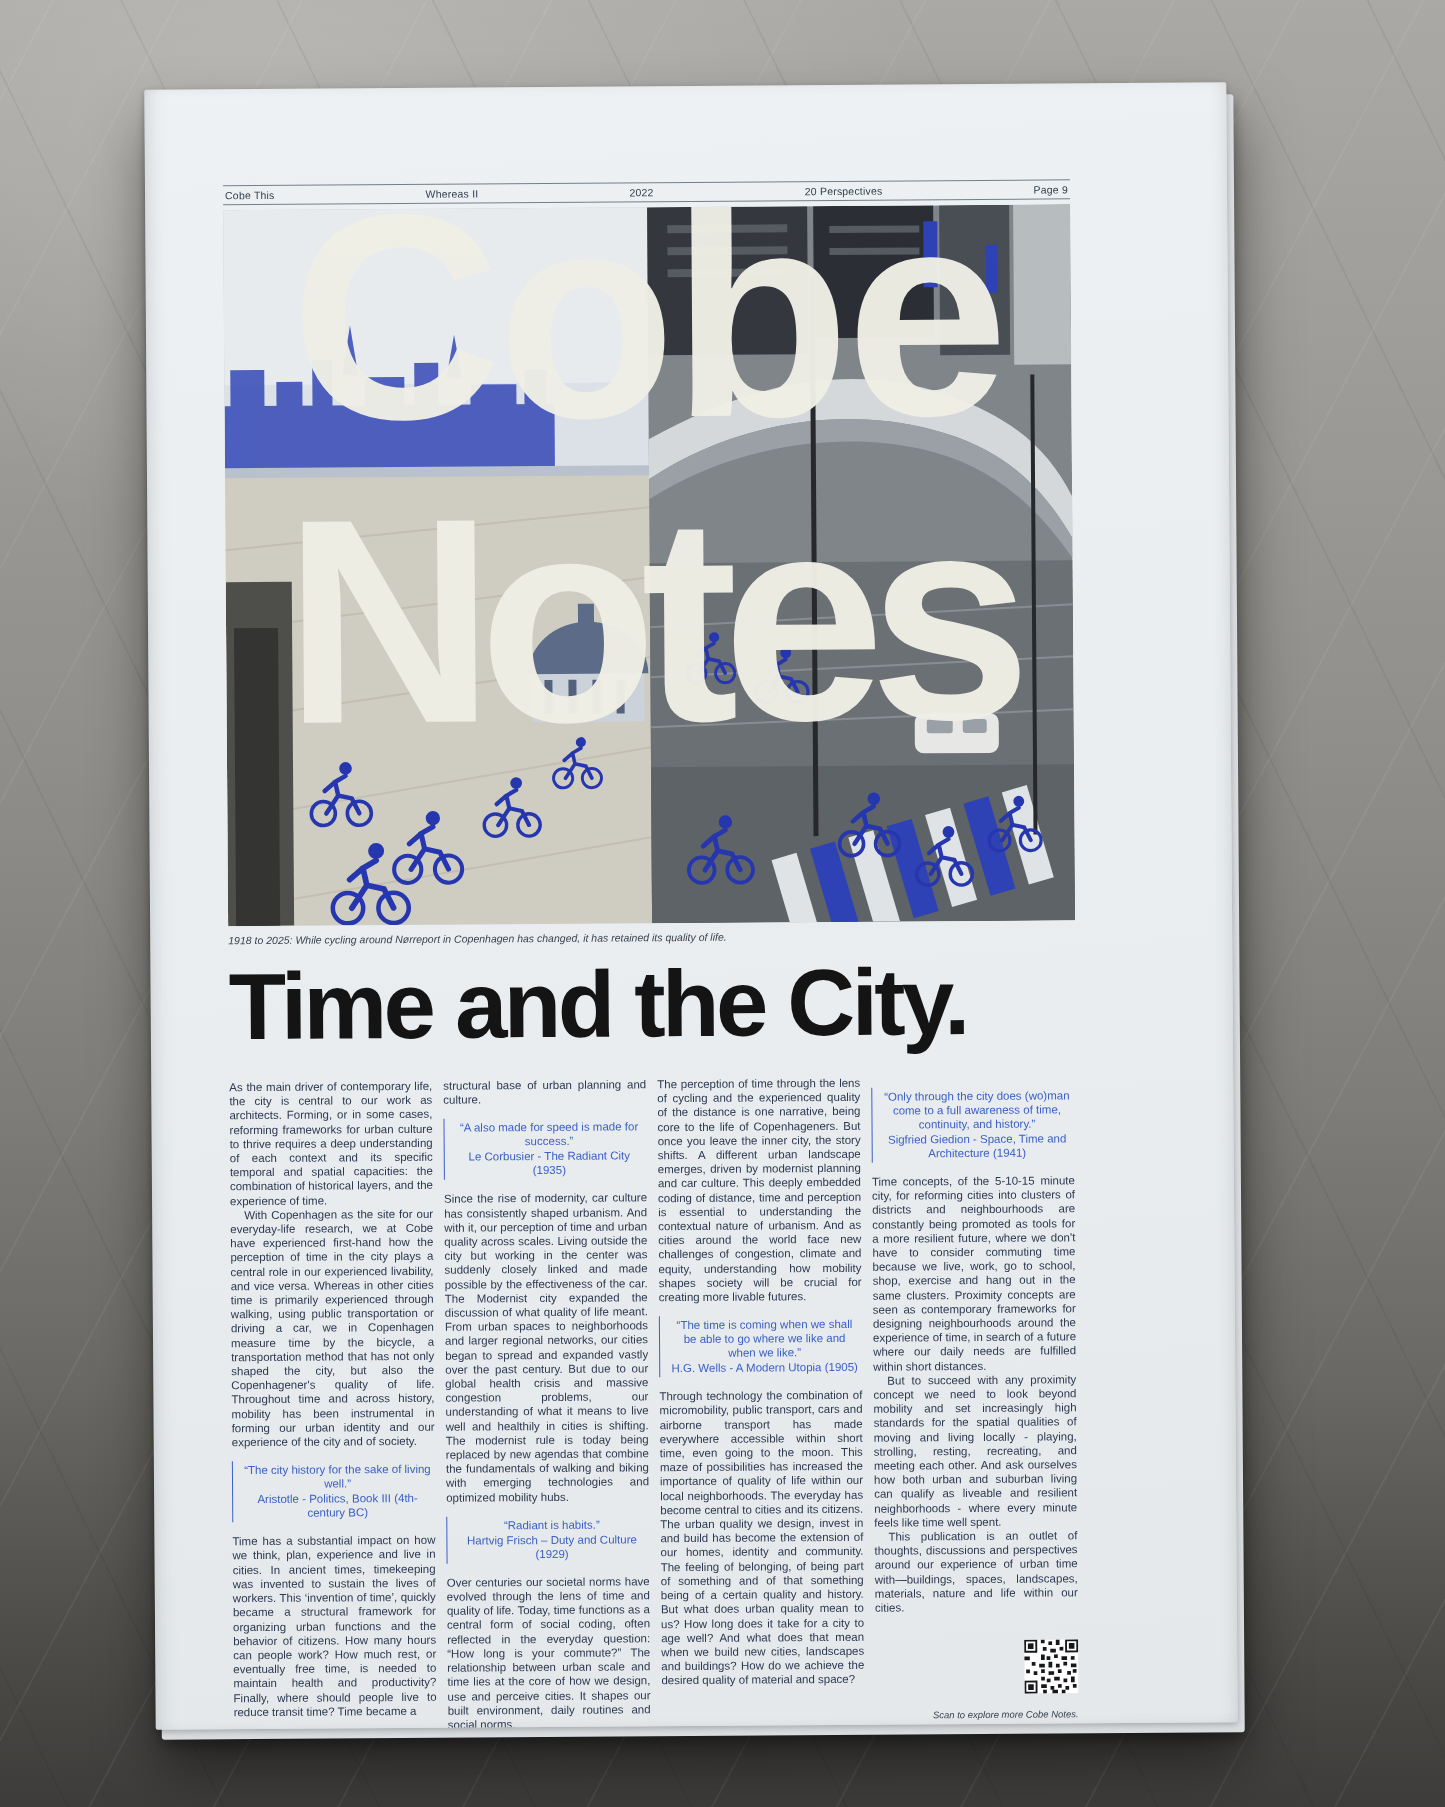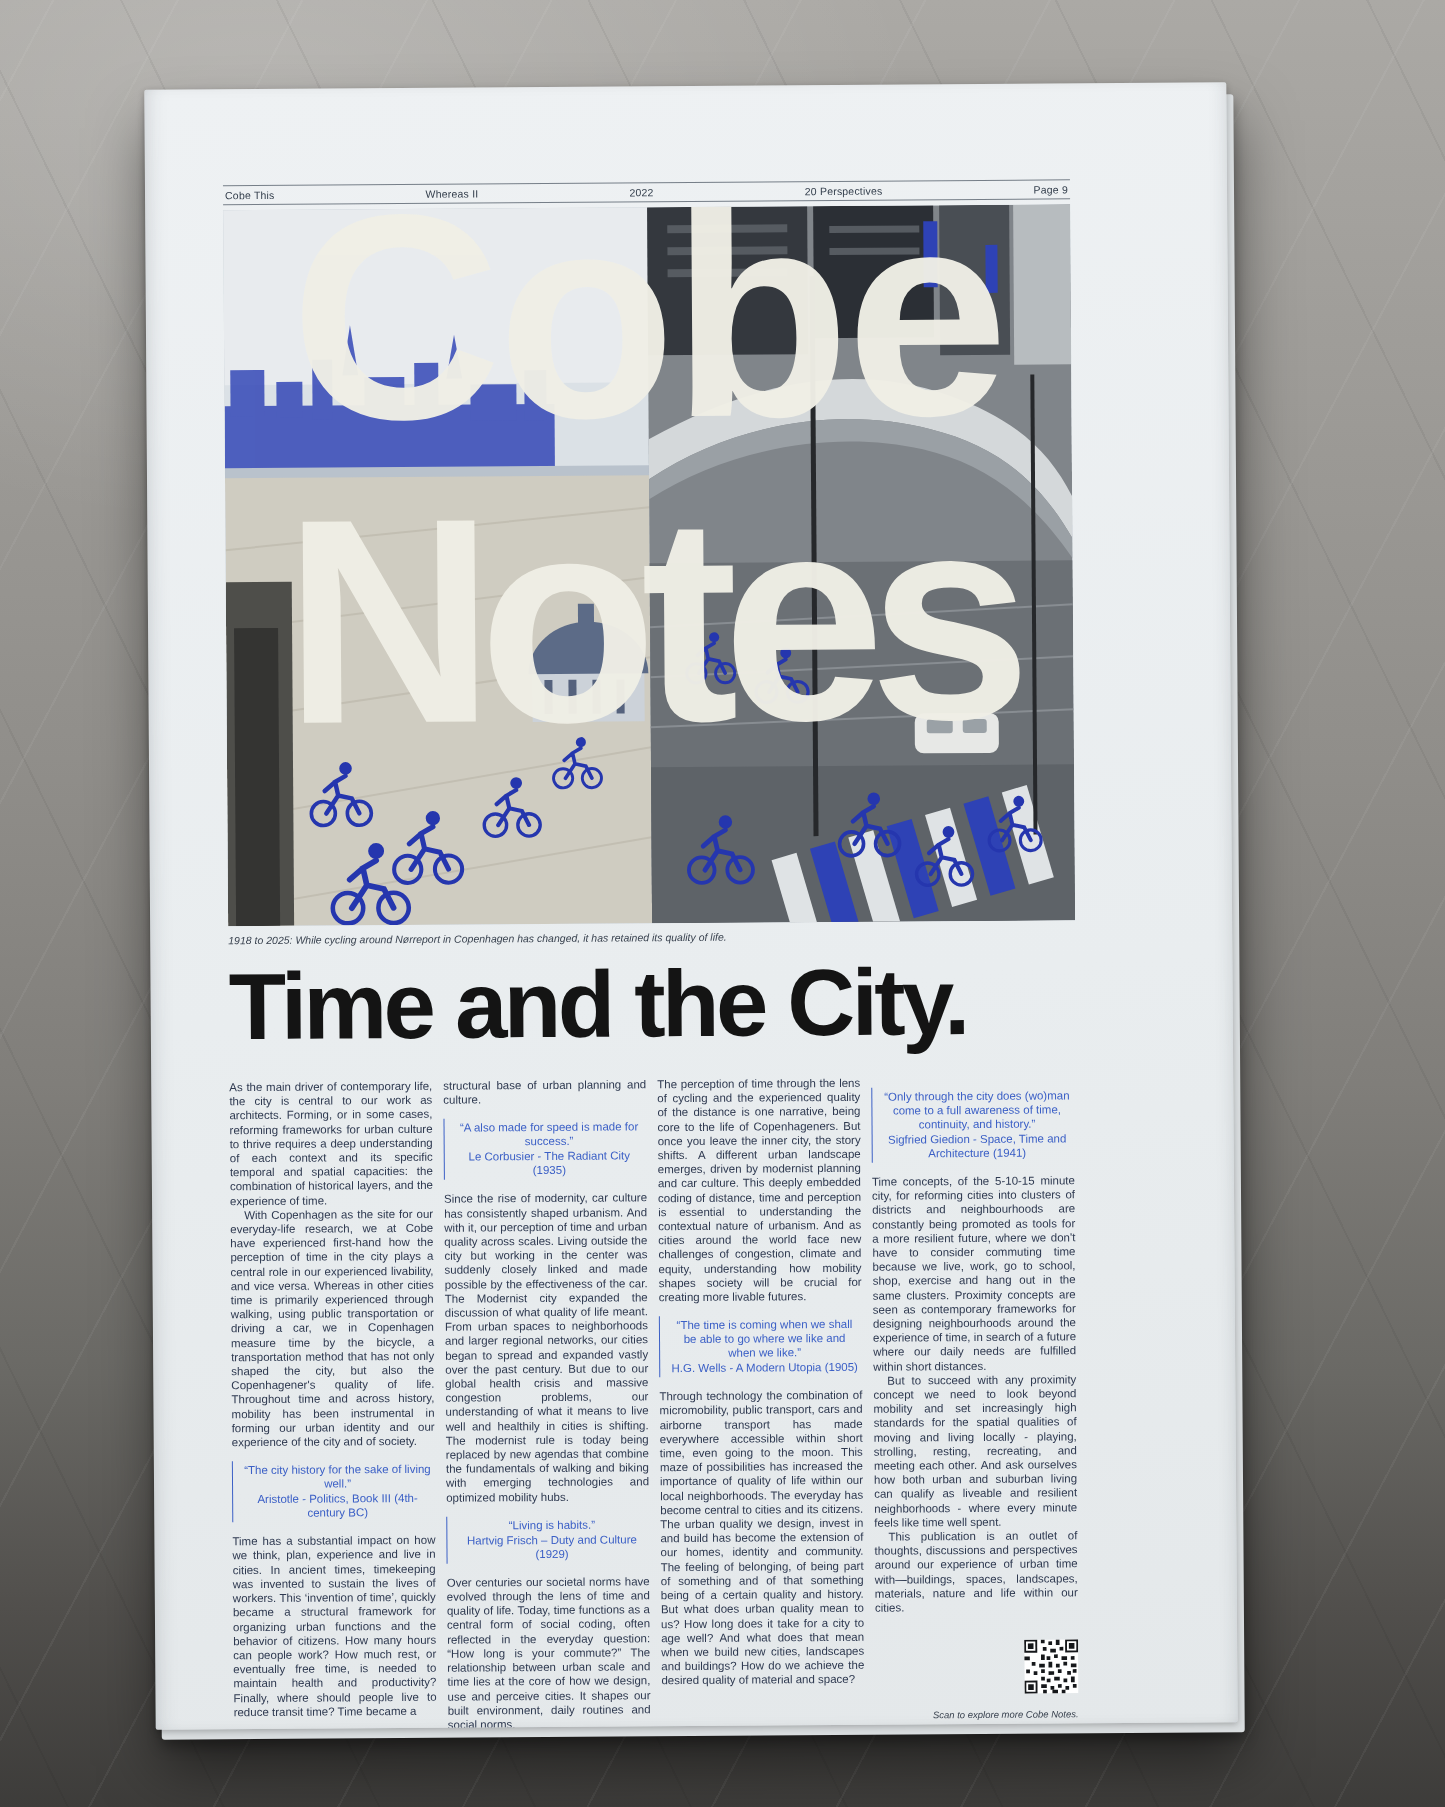--- a/index.html
+++ b/index.html
@@ -183,21 +183,21 @@
       </div>
 
       <div class="col">
         <p>structural base of urban planning and culture.</p>
         <div class="quote">
           <span>“A also made for speed is made for success.”</span>
           <span class="q-src">Le Corbusier - The Radiant City (1935)</span>
         </div>
         <p>Since the rise of modernity, car culture has consistently shaped urbanism. And with it, our perception of time and urban quality across scales. Living outside the city but working in the center was suddenly closely linked and made possible by the effectiveness of the car. The Modernist city expanded the discussion of what quality of life meant. From urban spaces to neighborhoods and larger regional networks, our cities began to spread and expanded vastly over the past century. But due to our global health crisis and massive congestion problems, our understanding of what it means to live well and healthily in cities is shifting. The modernist rule is today being replaced by new agendas that combine the fundamentals of walking and biking with emerging technologies and optimized mobility hubs.</p>
         <div class="quote">
-          <span>“Living is habits.”</span>
+          <span>“Radiant is habits.”</span>
           <span class="q-src">Hartvig Frisch – Duty and Culture (1929)</span>
         </div>
         <p>Over centuries our societal norms have evolved through the lens of time and quality of life. Today, time functions as a central form of social coding, often reflected in the everyday question: “How long is your commute?” The relationship between urban scale and time lies at the core of how we design, use and perceive cities. It shapes our built environment, daily routines and social norms.</p>
       </div>
 
       <div class="col">
         <p>The perception of time through the lens of cycling and the experienced quality of the distance is one narrative, being core to the life of Copenhageners. But once you leave the inner city, the story shifts. A different urban landscape emerges, driven by modernist planning and car culture. This deeply embedded coding of distance, time and perception is essential to understanding the contextual nature of urbanism. And as cities around the world face new challenges of congestion, climate and equity, understanding how mobility shapes society will be crucial for creating more livable futures.</p>
         <div class="quote">
           <span>“The time is coming when we shall be able to go where we like and when we like.”</span>
           <span class="q-src">H.G. Wells - A Modern Utopia (1905)</span>

